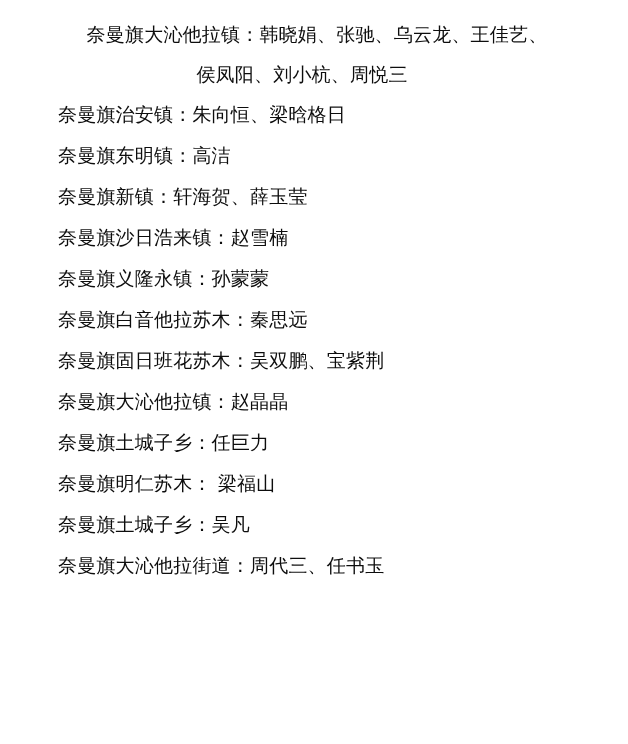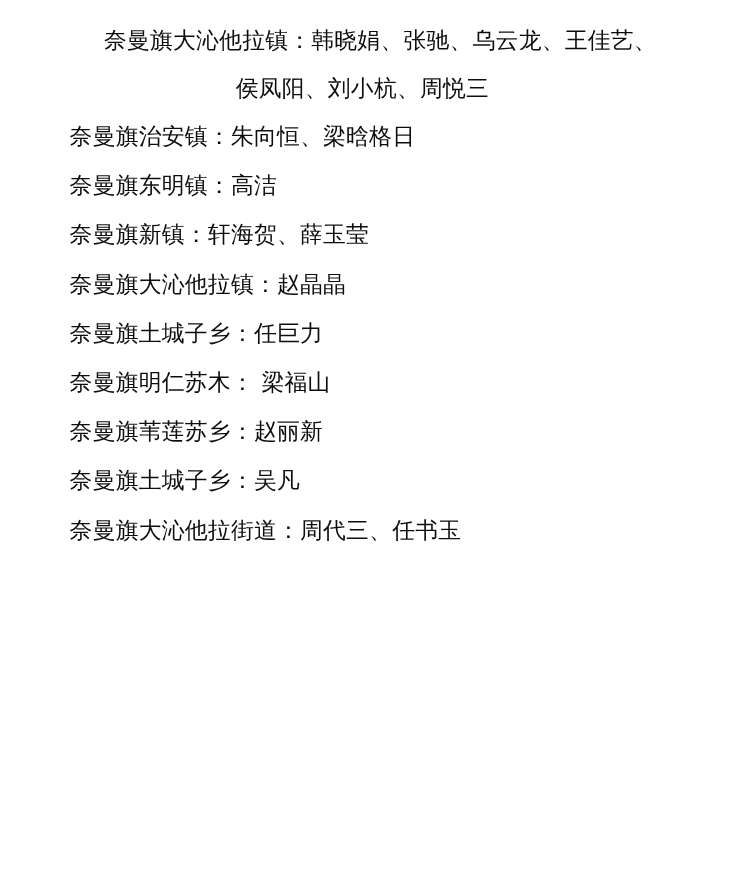--- a/index.html
+++ b/index.html
@@ -48,20 +48,23 @@
 <div class="doc">
 
   <div class="entry wrap2">
     <span class="line1">奈曼旗大沁他拉镇：韩晓娟、张驰、乌云龙、王佳艺、</span>
     <span class="line2">侯凤阳、刘小杭、周悦三</span>
   </div>
 
   <div class="entry">奈曼旗治安镇：朱向恒、梁晗格日</div>
   <div class="entry">奈曼旗东明镇：高洁</div>
   <div class="entry">奈曼旗新镇：轩海贺、薛玉莹</div>
+  <div class="entry">奈曼旗沙日浩来镇：赵雪楠</div>
+  <div class="entry">奈曼旗义隆永镇：孙蒙蒙</div>
+  <div class="entry">奈曼旗白音他拉苏木：秦思远</div>
+  <div class="entry">奈曼旗固日班花苏木：吴双鹏、宝紫荆</div>
   <div class="entry">奈曼旗大沁他拉镇：赵晶晶</div>
   <div class="entry">奈曼旗土城子乡：任巨力</div>
   <div class="entry">奈曼旗明仁苏木： 梁福山</div>
-  <div class="entry">奈曼旗苇莲苏乡：赵丽新</div>
   <div class="entry">奈曼旗土城子乡：吴凡</div>
   <div class="entry">奈曼旗大沁他拉街道：周代三、任书玉</div>
 
 </div>
 
 </body></html>

